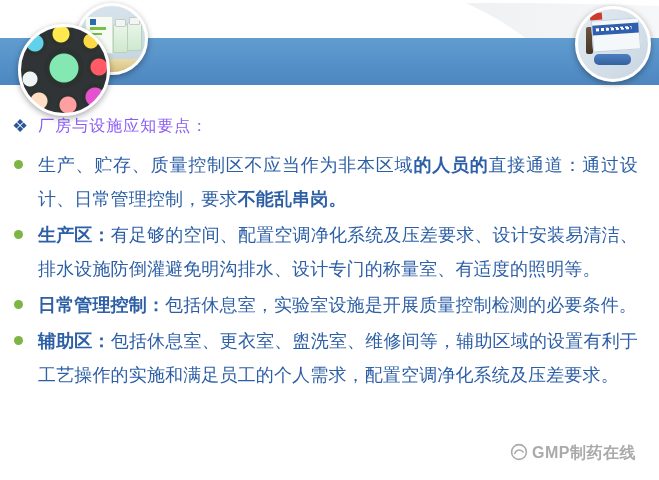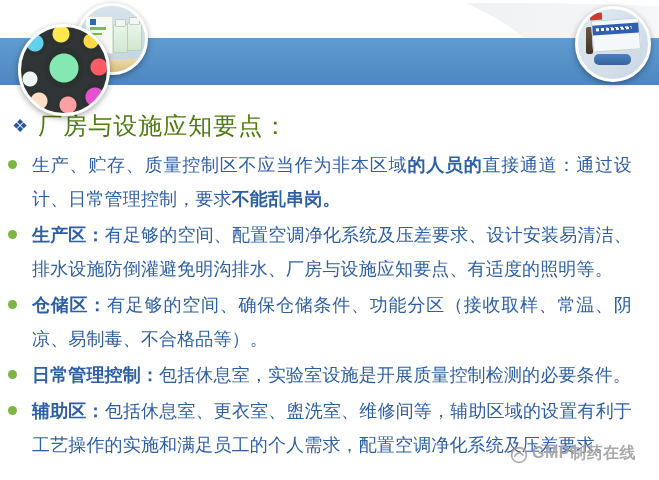--- a/index.html
+++ b/index.html
@@ -39,29 +39,29 @@
   .pkg-box{position:absolute;left:14px;top:10px;width:46px;height:30px;background:#f5f8fb;border:1px solid #c5d2dd;transform:rotate(-4deg);}
   .pkg-box::before{content:"";position:absolute;left:0;right:0;top:4px;height:10px;background:#2f5fae;}
   .pkg-box::after{content:"";position:absolute;left:3px;top:7px;width:36px;height:3px;
     background:repeating-linear-gradient(90deg,#fff 0 3px,rgba(0,0,0,0) 3px 5px);}
   .pkg-tag{position:absolute;left:12px;top:4px;width:12px;height:7px;background:#cf3a2f;transform:rotate(-4deg);}
   .pkg-vial{position:absolute;left:8px;top:18px;width:7px;height:27px;background:linear-gradient(#6b5340,#463526);border-radius:2px;}
   .pkg-tube{position:absolute;left:16px;top:45px;width:37px;height:11px;background:linear-gradient(#4d7fc0,#35629e);border-radius:5px;}
   
   .title-row{position:absolute;left:12px;top:112px;z-index:2;display:flex;align-items:flex-start;}
   .title-marker{color:#2b579a;font-size:18px;line-height:28px;margin-right:10px;}
-  .title-text{color:#4d7c0f;font-size:24px;line-height:28px;letter-spacing:1px;}
-  .bullet-list{position:absolute;left:8px;top:148px;width:630px;z-index:2;}
+  .title-text{color:#8b5cf6;font-size:16px;line-height:28px;letter-spacing:1px;}
+  .bullet-list{position:absolute;left:14px;top:148px;width:630px;z-index:2;}
   .bullet-item{display:flex;margin-bottom:2px;}
   .dot{flex:0 0 auto;width:9px;height:9px;border-radius:50%;background:#7cb543;margin:12px 15px 0 0;}
   .btext{flex:0 0 auto;width:600px;font-size:18px;line-height:34px;letter-spacing:.15px;
          color:#2d5fa6;text-align:justify;}
   .btext .b{font-weight:bold;}
   
-  .watermark{position:absolute;left:510px;top:443px;z-index:5;display:flex;align-items:flex-end;
+  .watermark{position:absolute;left:510px;top:443px;z-index:5;display:flex;align-items:flex-start;
     color:#a3a3a3;opacity:.92;font-family:"Liberation Sans","DejaVu Sans",sans-serif;}
   .wm-logo{margin-right:4px;display:block;}
   .wm-text{font-size:16px;font-weight:bold;letter-spacing:.5px;white-space:nowrap;}
 </style>
 </head>
 <body>
 
 <div class="slide">
 
   <svg class="top-swoosh" width="659" height="40" viewBox="0 0 659 40">
@@ -95,25 +95,21 @@
     <span class="title-text">厂房与设施应知要点：</span>
   </div>
 
   <div class="bullet-list">
       <div class="bullet-item">
         <span class="dot"></span>
         <div class="btext"><span>生产、贮存、质量控制区不应当作为非本区域</span><span class="b">的人员的</span><span>直接通道：通过设计、日常管理控制，要求</span><span class="b">不能乱串岗。</span></div>
       </div>
       <div class="bullet-item">
         <span class="dot"></span>
-        <div class="btext"><span class="b">生产区：</span><span>有足够的空间、配置空调净化系统及压差要求、设计安装易清洁、排水设施防倒灌避免明沟排水、厂房与设施应知要点、有适度的照明等。</span></div>
-      </div>
-      <div class="bullet-item">
-        <span class="dot"></span>
-        <div class="btext"><span class="b">仓储区：</span><span>有足够的空间、确保仓储条件、功能分区（接收取样、常温、阴凉、易制毒、不合格品等）。</span></div>
+        <div class="btext"><span class="b">生产区：</span><span>有足够的空间、配置空调净化系统及压差要求、设计安装易清洁、排水设施防倒灌避免明沟排水、设计专门的称量室、有适度的照明等。</span></div>
       </div>
       <div class="bullet-item">
         <span class="dot"></span>
         <div class="btext"><span class="b">日常管理控制：</span><span>包括休息室，实验室设施是开展质量控制检测的必要条件。</span></div>
       </div>
       <div class="bullet-item">
         <span class="dot"></span>
         <div class="btext"><span class="b">辅助区：</span><span>包括休息室、更衣室、盥洗室、维修间等，辅助区域的设置有利于工艺操作的实施和满足员工的个人需求，配置空调净化系统及压差要求。</span></div>
       </div>
     </div>

